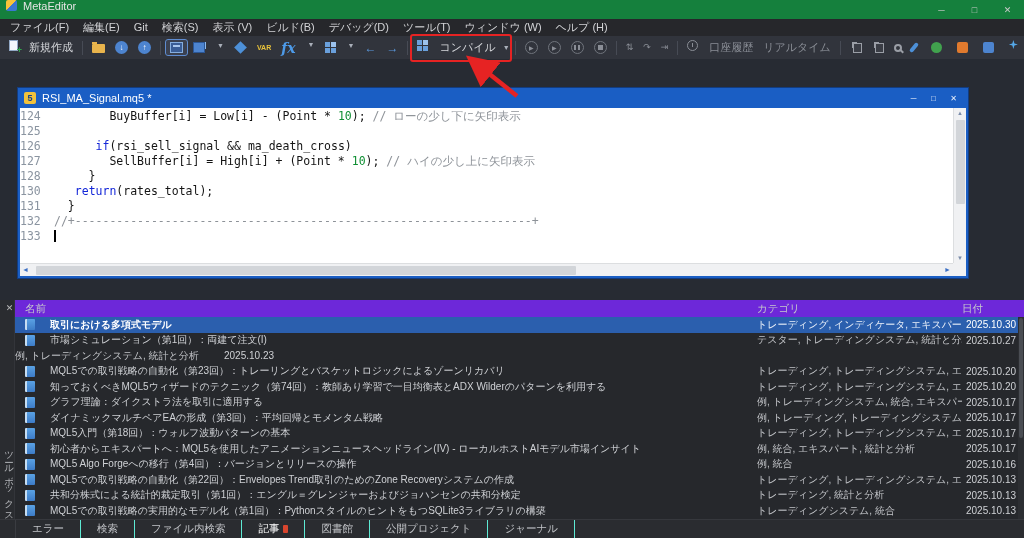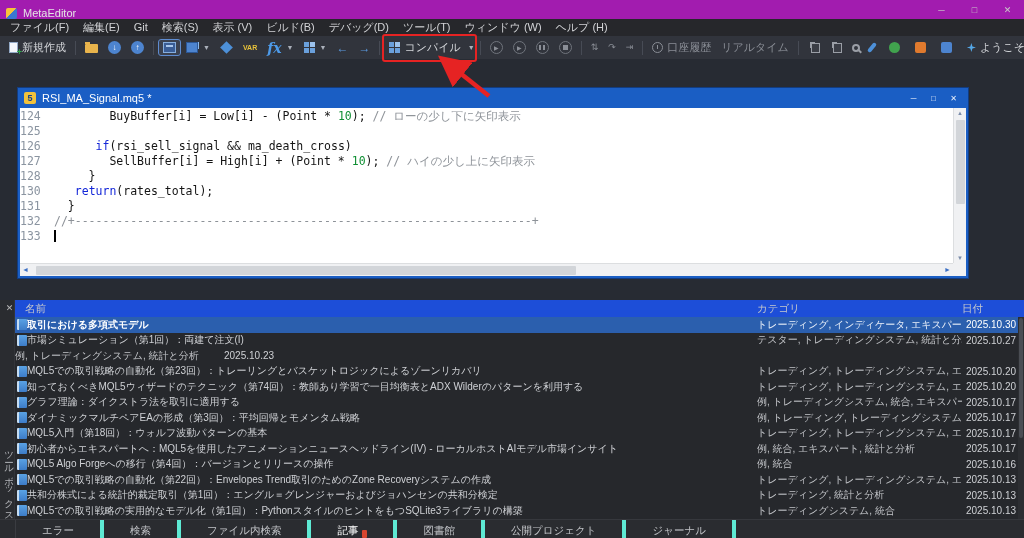--- a/index.html
+++ b/index.html
@@ -1,31 +1,31 @@
 <!DOCTYPE html>
 <html><head>
 <meta charset="utf-8">
 <style>
 *{margin:0;padding:0;box-sizing:border-box}
 html,body{width:1024px;height:538px;overflow:hidden}
 body{position:relative;background:#24262c;font-family:"Liberation Sans","DejaVu Sans",sans-serif;color:#ddd}
 
 
-.titlebar{position:absolute;top:0;left:0;right:0;height:19px;background:#a21caf;display:flex;align-items:flex-end;color:#e4e4e4;font-size:11px}
+.titlebar{position:absolute;top:0;left:0;right:0;height:19px;background:#15803d;display:flex;align-items:flex-start;color:#e4e4e4;font-size:11px}
 .app-logo{width:11px;height:11px;margin:0 6px;background:linear-gradient(135deg,#f8c33a 0 50%,#3a77d2 50% 100%);border-radius:2px}
 .win-controls{margin-left:auto;display:flex;height:100%}
 .win-btn{width:33px;height:100%;display:flex;align-items:center;justify-content:center;color:#c9c9c9;font-size:9px}
 
 
 .menubar{position:absolute;top:19px;left:0;right:0;height:17px;background:#26272b;display:flex;align-items:center;font-size:11px;color:#d2d3d6;padding-left:3px}
 .menu-item{padding:0 7px;line-height:17px;white-space:nowrap}
 
 
 .toolbar{position:absolute;top:36px;left:0;right:0;height:23px;background:#31343c;display:flex;align-items:center;font-size:11px;color:#d6d8dc;padding:0 5px;gap:2px;z-index:20}
-.tb-btn{display:flex;align-items:center;gap:4px;padding:2px 4px;border-radius:2px;white-space:nowrap}
+.tb-btn{display:flex;gap:11px;padding:2px 4px;border-radius:2px;white-space:nowrap}
 .tb-btn.pressed{background:#3b4150;outline:1px solid #5f8cd0}
 .tb-btn.disabled{color:#8a8e96}
 .tb-sep{width:1px;height:14px;background:#474b55;margin:0 3px;flex:0 0 1px}
 .tb-caret{font-size:7px;color:#aab0ba;margin-left:1px}
 .tb-right{margin-left:auto;display:flex;align-items:center;gap:7px;padding-right:4px}
 
 .ic{display:inline-block;position:relative;flex:0 0 auto}
 .ic-page{width:9px;height:11px;background:#f4f7fb;border:1px solid #93a9c6}
 .ic-page::after{content:"+";position:absolute;right:-5px;bottom:-5px;font-size:9px;font-weight:700;color:#2fa84b;line-height:1}
 .ic-folder{width:13px;height:9px;background:#e9b44c;border-radius:1px;margin-top:2px}
@@ -85,40 +85,40 @@
 .hsb-thumb{position:absolute;left:16px;top:2px;height:9px;width:540px;background:#d2d5d9;border-radius:1px}
 .hsb .sb-ar{position:absolute;top:0;font-size:7px;color:#3b6fc4;line-height:12px}
 .sb-corner{position:absolute;right:0;bottom:0;width:13px;height:13px;background:#f0f1f3}
 
 
 .panel{position:absolute;left:0;top:300px;right:0;height:219px;background:#26282c}
 .panel-close{position:absolute;left:4px;top:3px;width:11px;height:11px;color:#b8b8b8;font-size:9px;line-height:11px;text-align:center;z-index:3}
 .side-strip{position:absolute;left:0;top:0;bottom:0;width:15px;background:#2a2c30;border-right:1px solid #33353a}
 .side-label{position:absolute;bottom:2px;left:2px;writing-mode:vertical-rl;font-size:9.5px;color:#b2b4b8;letter-spacing:1px;white-space:nowrap}
 .panel-main{position:absolute;left:15px;right:0;top:0;bottom:0;display:flex;flex-direction:column;overflow:hidden}
-.list-header{flex:0 0 17px;background:#1d4ed8;display:flex;align-items:center;font-size:10.5px;color:#c6c8cc}
+.list-header{flex:0 0 17px;background:#6d28d9;display:flex;align-items:center;font-size:10.5px;color:#c6c8cc}
 .lh-name{flex:1;padding-left:10px;min-width:0}
 .lh-cat{flex:0 0 205px}
 .lh-date{flex:0 0 62px;text-align:left}
 .article-list{flex:1;overflow:hidden;position:relative}
 .a-row{display:flex;align-items:center;height:15.5px;font-size:10px;color:#cfd1d5}
 .a-row.sel{background:#2b5fae;color:#fff}
 .a-row.sel .c-name{font-weight:700}
-.c-name{flex:1;display:flex;align-items:center;gap:0;padding-left:2px;overflow:hidden;white-space:nowrap;min-width:0}
+.c-name{flex:1;display:flex;align-items:center;gap:15px;padding-left:10px;overflow:hidden;white-space:nowrap;min-width:0}
 .c-name .txt{overflow:hidden;white-space:nowrap}
 .doc-ic{flex:0 0 10px;width:10px;height:11px;background:linear-gradient(#5aa2e4,#3d7cc8);border-left:2px solid #c6ddf2;border-radius:1px}
 .c-cat{flex:0 0 205px;overflow:hidden;white-space:nowrap;color:#c2c4c8}
 .a-row.sel .c-cat{color:#e9eff9}
 .c-date{flex:0 0 62px;padding-left:4px;white-space:nowrap}
 .list-vsb{position:absolute;right:0;top:17px;bottom:0;width:6px;background:#2c2e32}
 .list-vsb-thumb{position:absolute;top:1px;left:1px;width:4px;height:120px;background:#4a4d53;border-radius:2px}
 
 
 .tabbar{position:absolute;left:0;bottom:0;right:0;height:19px;background:#2a2c30;border-top:1px solid #36383d;display:flex;align-items:stretch;padding-left:15px;font-size:10.5px;color:#c2c4c8}
-.tab{display:flex;align-items:flex-end;gap:4px;padding:0 26px;border-right:4px solid #5eead4}
+.tab{display:flex;align-items:center;gap:4px;padding:0 16px;border-right:1px solid #5eead4}
 .tab:first-child{border-left:1px solid #3a3c41}
 .tab.active{color:#fff}
 .tab-badge{width:5px;height:8px;background:#d8452e;border-radius:1px}
 </style>
 </head>
 <body>
 
 <div class="titlebar">
   <span class="app-logo"></span>
   <span>MetaEditor</span>

